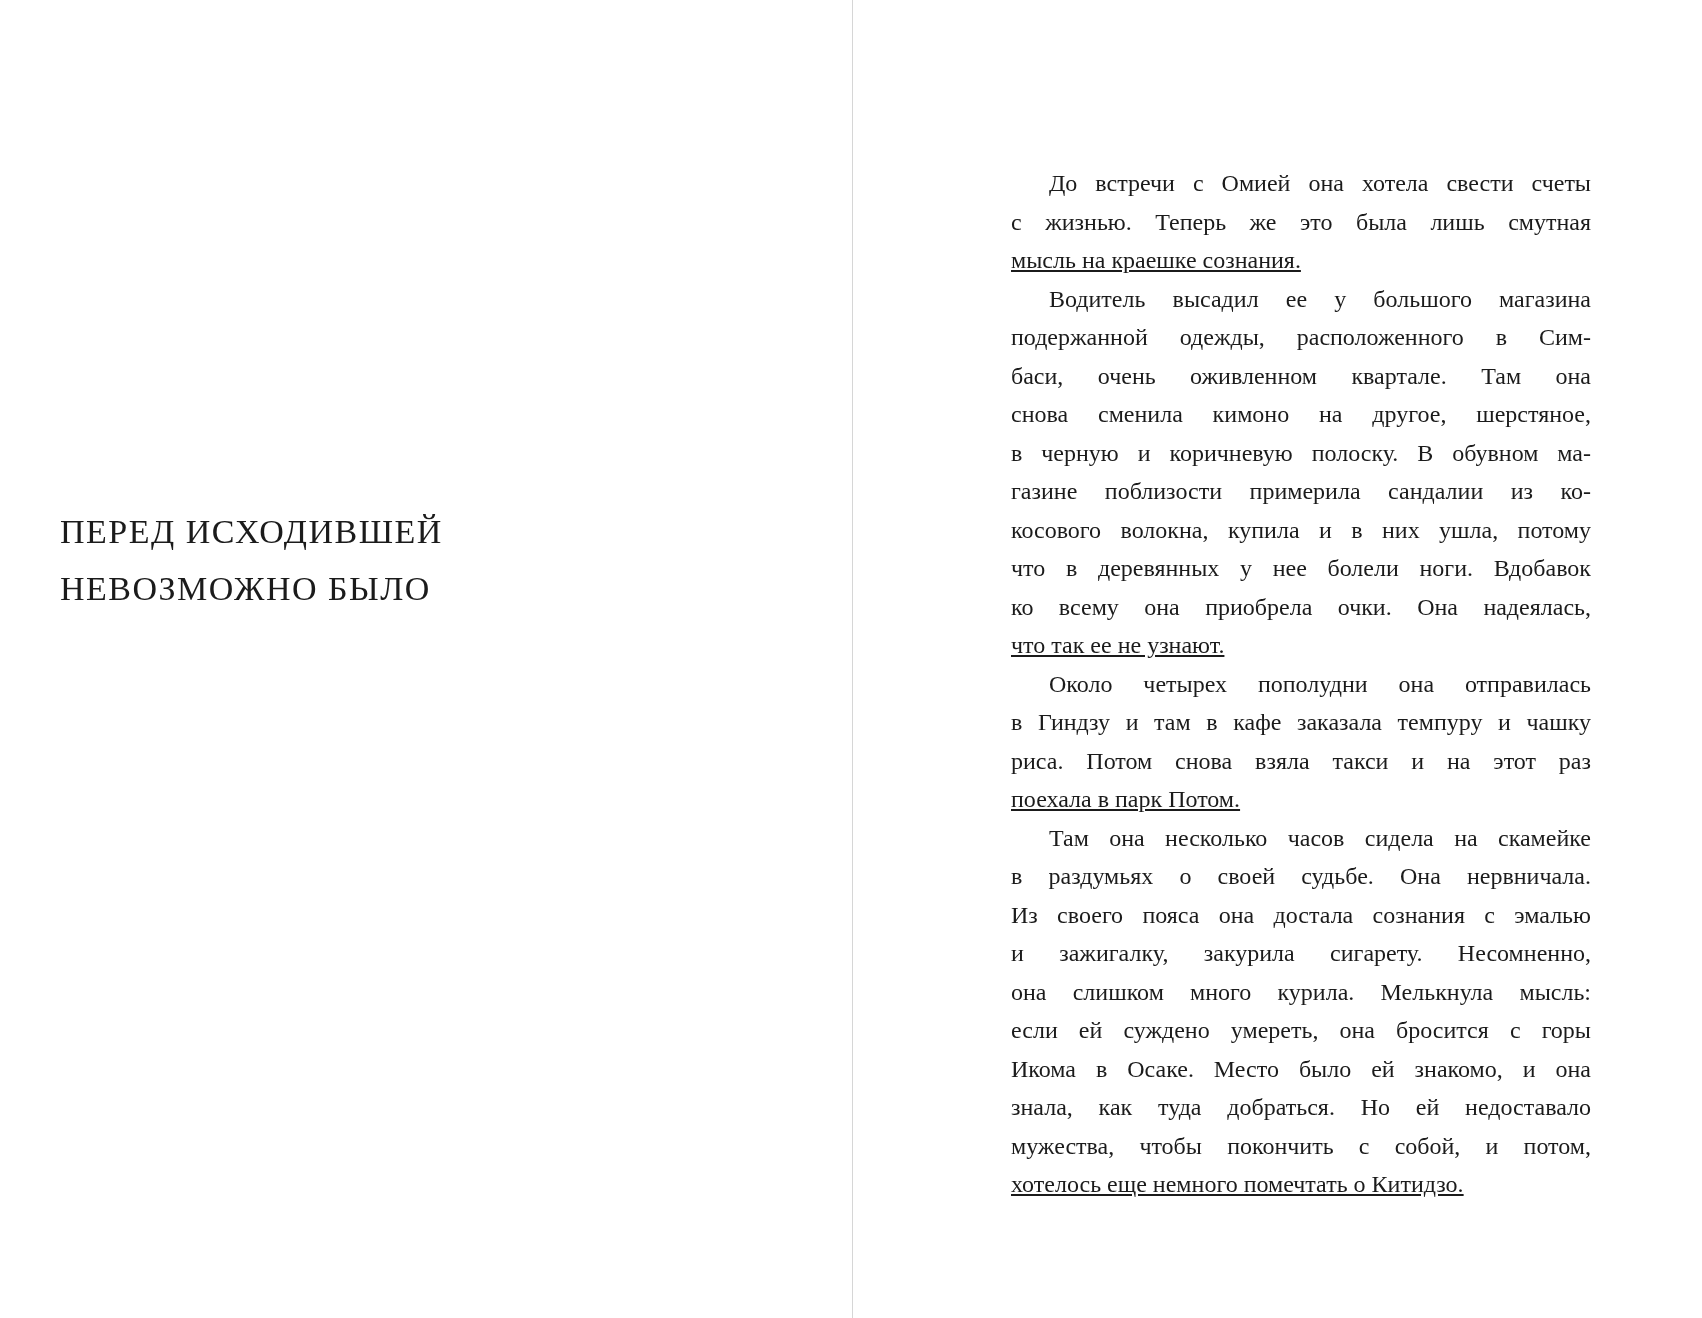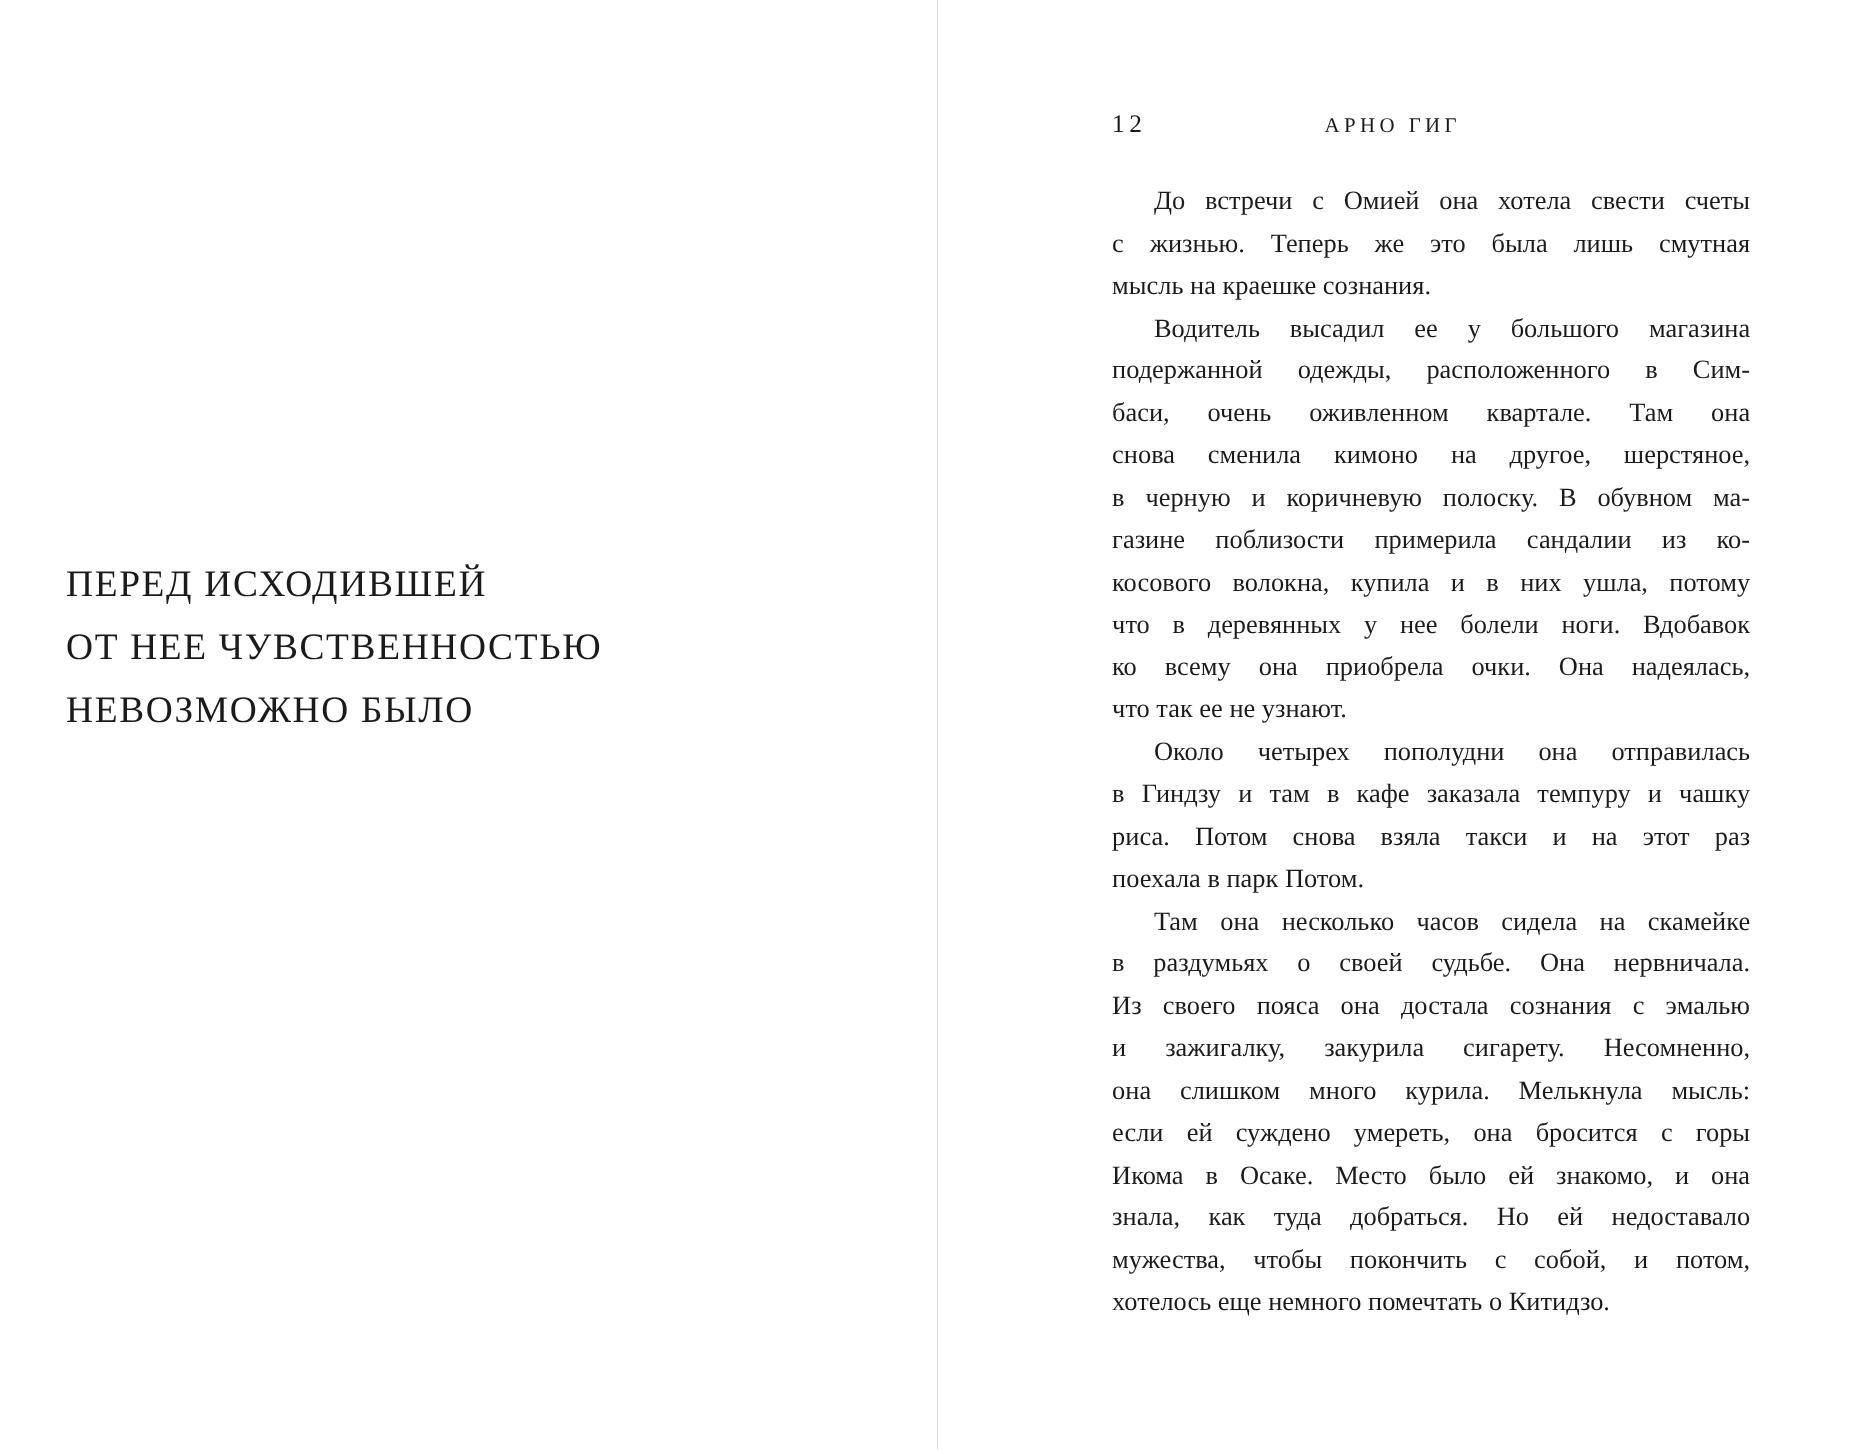--- a/index.html
+++ b/index.html
@@ -49,42 +49,37 @@
   .body-text{
     position:absolute;left:158px;top:164px;width:580px;
     font-size:24px;line-height:38.5px;
   }
   .line{
     text-align:justify;
     text-align-last:justify;
     text-justify:inter-word;
   }
   .line.first{text-indent:38px;}
-  .line.last{text-align:left;text-align-last:left;}
+  .line.last{text-align:left;text-align-last:left;text-decoration:underline;}
 </style>
 </head>
 <body>
 
 <div class="spread">
 
   <div class="page page-left">
     <div class="pull-quote">
         <div class="quote-line">ПЕРЕД ИСХОДИВШЕЙ</div>
-        <div class="quote-line">ОТ НЕЕ ЧУВСТВЕННОСТЬЮ</div>
         <div class="quote-line">НЕВОЗМОЖНО БЫЛО</div>
       </div>
   </div>
 
   <div class="gutter"></div>
 
   <div class="page page-right">
-    <div class="running-header">
-      <span class="page-number">12</span>
-      <span class="running-title">АРНО ГИГ</span>
-    </div>
     <div class="body-text">
         <div class="line first">До встречи с Омией она хотела свести счеты</div>
         <div class="line">с жизнью. Теперь же это была лишь смутная</div>
         <div class="line last">мысль на краешке сознания.</div>
         <div class="line first">Водитель высадил ее у большого магазина</div>
         <div class="line">подержанной одежды, расположенного в Сим-</div>
         <div class="line">баси, очень оживленном квартале. Там она</div>
         <div class="line">снова сменила кимоно на другое, шерстяное,</div>
         <div class="line">в черную и коричневую полоску. В обувном ма-</div>
         <div class="line">газине поблизости примерила сандалии из ко-</div>

